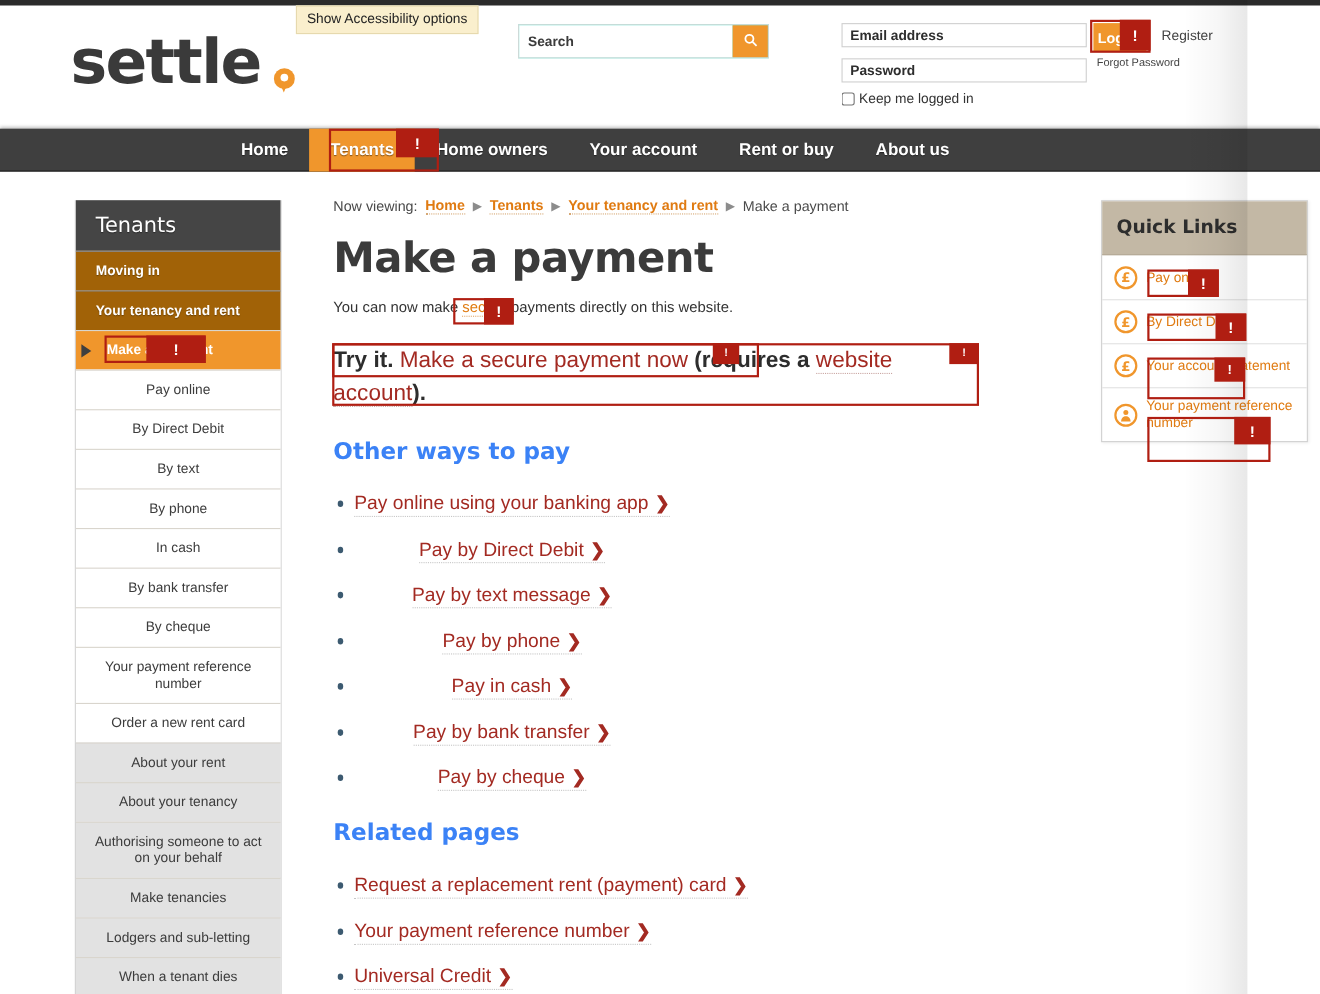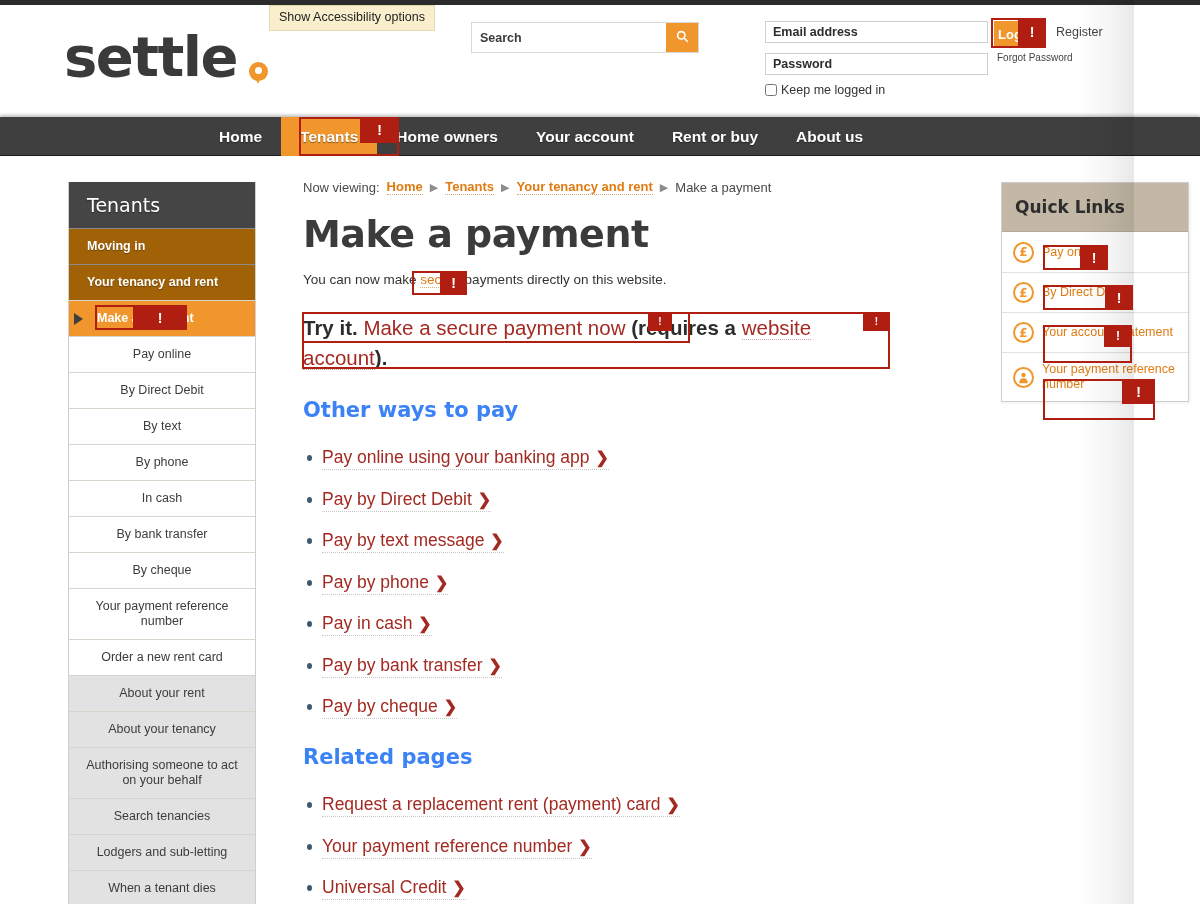--- a/index.html
+++ b/index.html
@@ -182,21 +182,21 @@
     position: absolute; left: 303px;
     font-size: 21px; font-weight: bold; color: #3b82f6;
     font-family: "DejaVu Sans", sans-serif;
   }
   .h2.ways { top: 398px; }
   .h2.related { top: 745px; }
 
   ul.linklist {
     position: absolute; left: 303px; list-style: none;
   }
-  ul.linklist.ways { top: 447px; }
+  ul.linklist.ways { top: 447px; text-align: center; }
   ul.linklist.related { top: 794px; }
   ul.linklist li {
     position: relative;
     padding-left: 19px;
     height: 41.5px;
     font-size: 17.5px;
   }
   ul.linklist li:before {
     content: "";
     position: absolute; left: 4px; top: 8px;
@@ -473,21 +473,21 @@
         <div class="side-item grey">
           <span>About your rent</span>
         </div>
         <div class="side-item grey">
           <span>About your tenancy</span>
         </div>
         <div class="side-item grey">
           <span>Authorising someone to act on your behalf</span>
         </div>
         <div class="side-item grey">
-          <span>Search tenancies</span>
+          <span>Make tenancies</span>
         </div>
         <div class="side-item grey">
           <span>Lodgers and sub-letting</span>
         </div>
         <div class="side-item grey">
           <span>When a tenant dies</span>
         </div>
       </div>
   </div>
 

